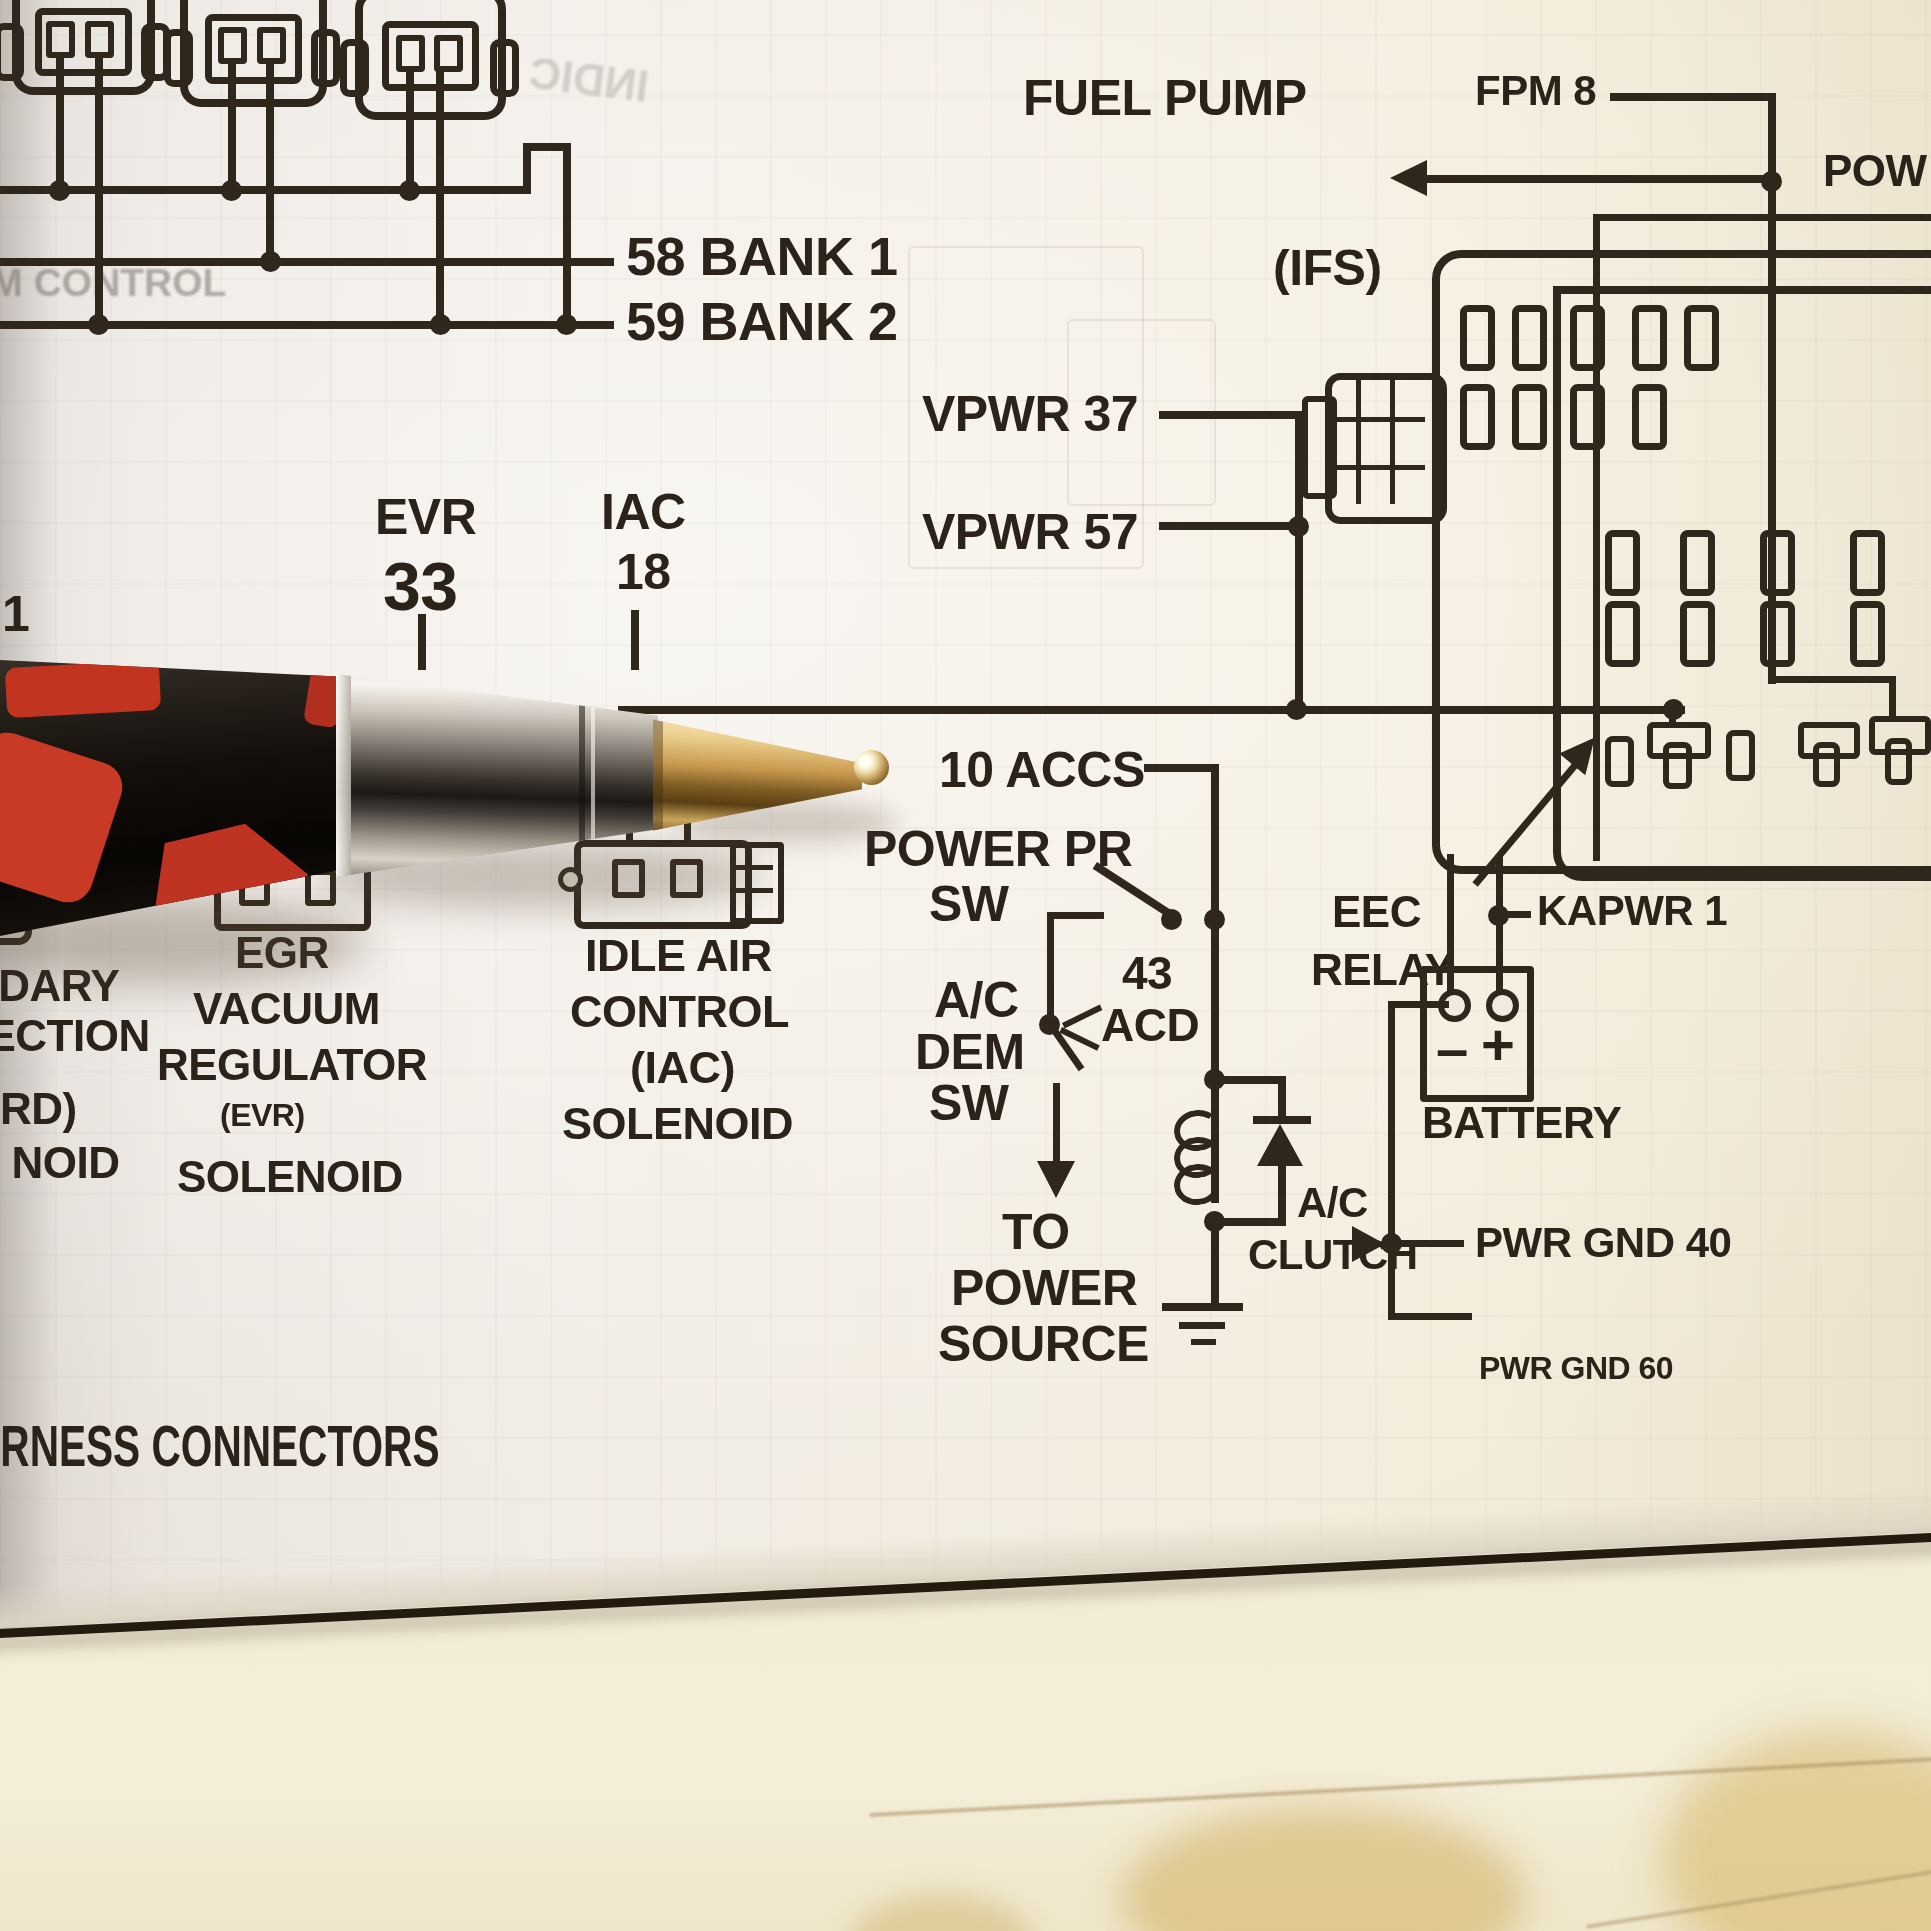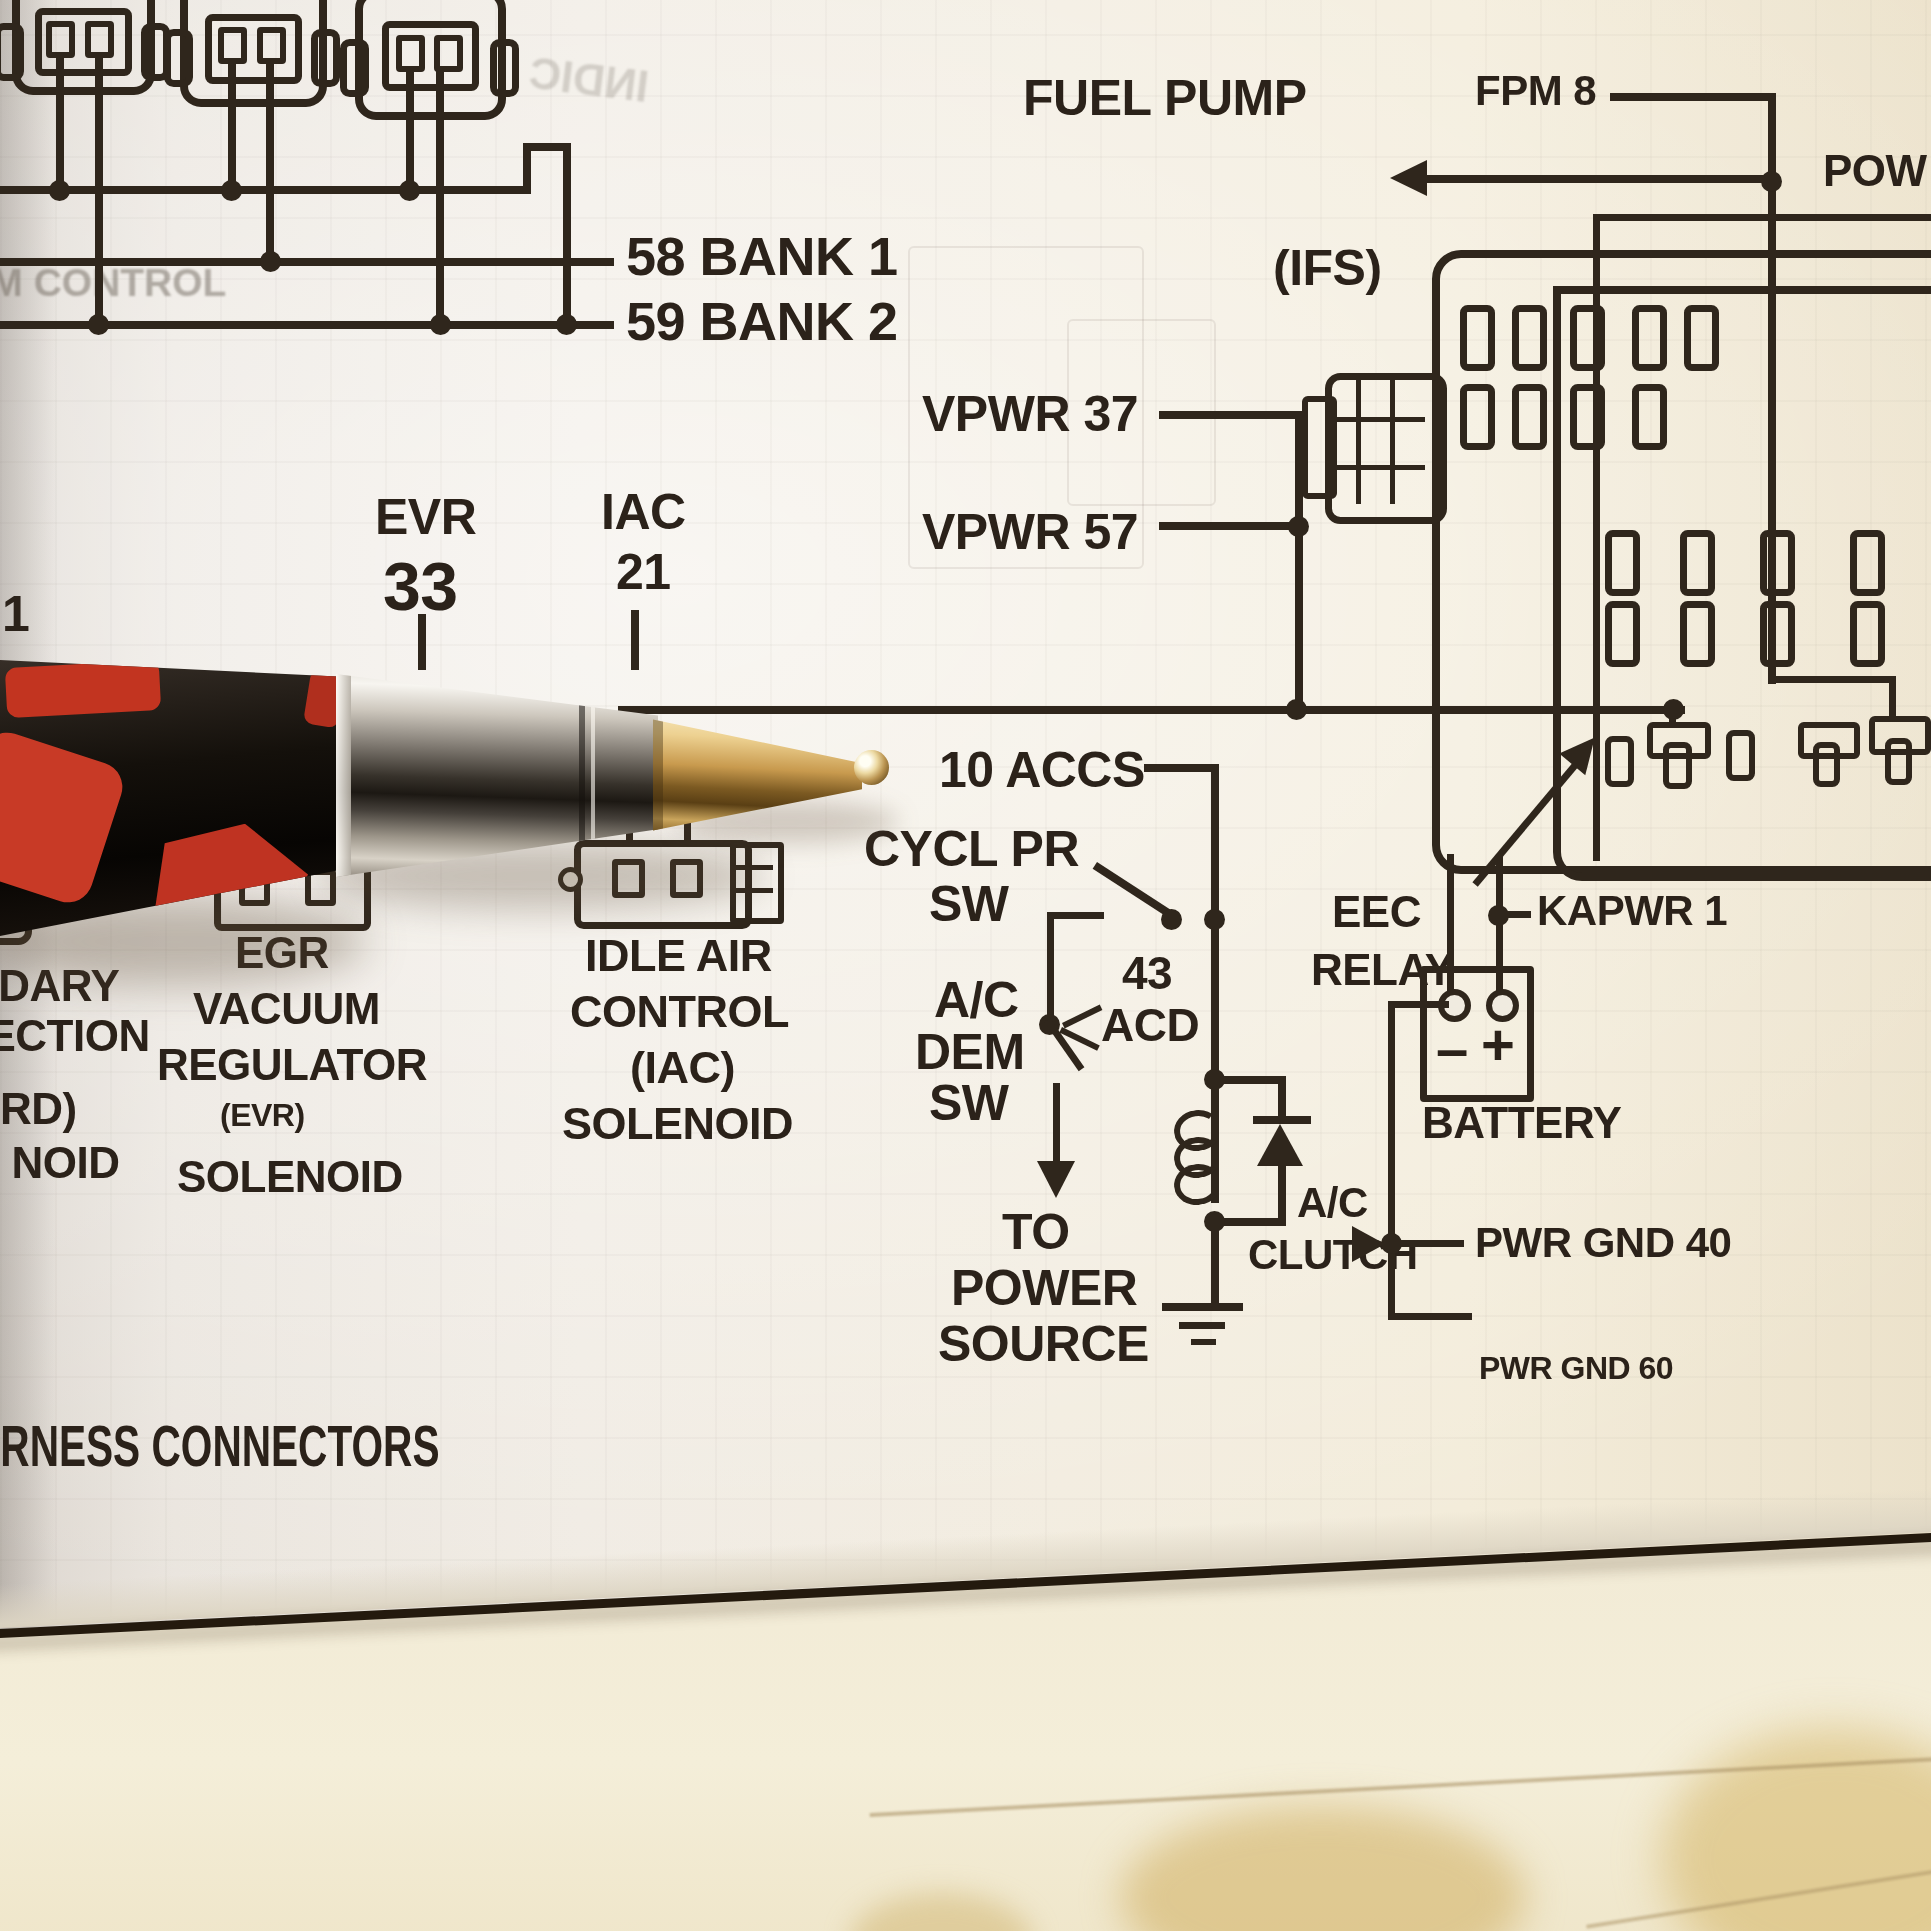--- a/index.html
+++ b/index.html
@@ -106,33 +106,33 @@
   <div class="t" style="left:922px;top:389px;font-size:50px">VPWR 37</div>
   <div class="t" style="left:922px;top:507px;font-size:50px">VPWR 57</div>
   <div class="w" style="left:1159px;top:411px;width:143px;height:7.7px"></div>
   <div class="w" style="left:1295px;top:411px;width:7.7px;height:302px"></div>
   <div class="w" style="left:1159px;top:522px;width:136px;height:7.7px"></div>
   <div class="dot" style="left:1288px;top:516px"></div>
 
   <div class="t" style="left:375px;top:492px;font-size:50px">EVR</div>
   <div class="t" style="left:383px;top:552px;font-size:68px">33</div>
   <div class="t" style="left:601px;top:487px;font-size:50px">IAC</div>
-  <div class="t" style="left:616px;top:547px;font-size:50px">21</div>
+  <div class="t" style="left:616px;top:547px;font-size:50px">18</div>
   <div class="w" style="left:418px;top:614px;width:7.7px;height:56px"></div>
   <div class="w" style="left:631px;top:610px;width:7.7px;height:60px"></div>
   <div class="t" style="left:1.9px;top:589px;font-size:50px">1</div>
 
   <div class="w" style="left:618px;top:706px;width:1067px;height:7.7px"></div>
   <div class="dot" style="left:1286px;top:699px"></div>
   <div class="dot" style="left:1663px;top:699px"></div>
 
   <div class="t" style="left:939px;top:745px;font-size:50px">10 ACCS</div>
   <div class="w" style="left:1144px;top:764px;width:74px;height:7.7px"></div>
   <div class="w" style="left:1211px;top:764px;width:7.7px;height:155px"></div>
-  <div class="t" style="left:864px;top:824px;font-size:50px">CYCL PR</div>
+  <div class="t" style="left:864px;top:824px;font-size:50px">POWER PR</div>
   <div class="t" style="left:929px;top:879px;font-size:50px">SW</div>
   <div class="w" style="left:1097px;top:862px;width:97px;height:7.7px;transform:rotate(33deg);transform-origin:left top"></div>
   <div class="dot" style="left:1161px;top:909px"></div>
   <div class="dot" style="left:1204px;top:909px"></div>
   <div class="w" style="left:1211px;top:919px;width:7.7px;height:164px"></div>
 
   <div class="w" style="left:1050px;top:912px;width:54px;height:6.8px"></div>
   <div class="w" style="left:1047px;top:912px;width:6.8px;height:112px"></div>
   <div class="dot" style="left:1039px;top:1014px"></div>
   <div class="w" style="left:1050px;top:1018px;width:60px;height:6.8px;transform:rotate(55deg);transform-origin:left top"></div>

